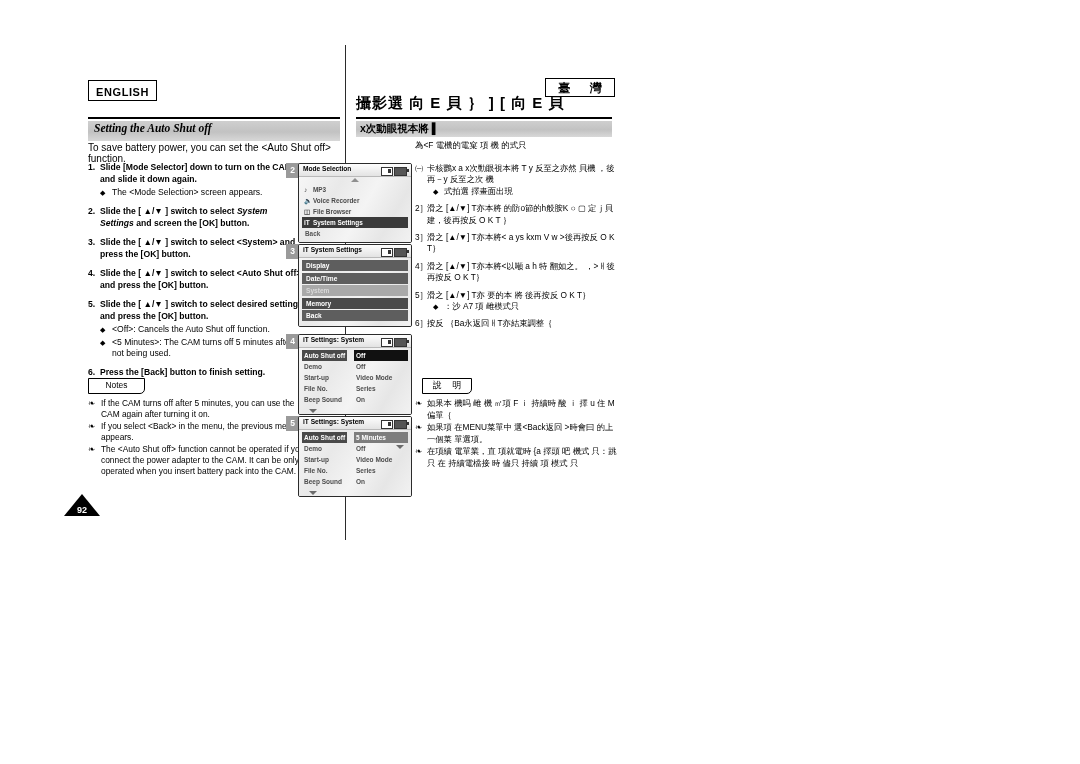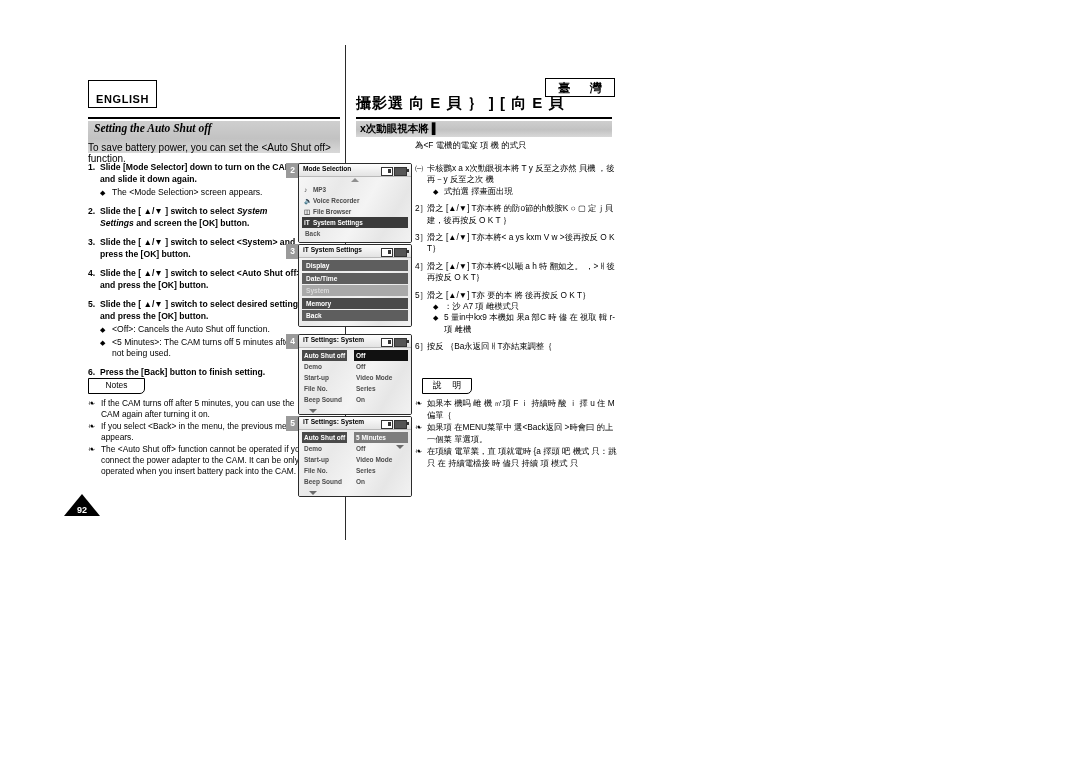--- a/index.html
+++ b/index.html
@@ -25,21 +25,21 @@
     left: 345px; top: 45px;
     width: 1px; height: 495px;
     background: #2b2b2b;
   }
 
   
   .lang-badge {
     position: absolute;
     left: 88px; top: 80px;
     border: 1.5px solid #000;
-    padding: 12px 7px 2px 7px;
+    padding: 5px 7px 2px 7px;
     font-size: 11px;
     font-weight: bold;
     letter-spacing: 0.6px;
     line-height: 12px;
   }
   .main-title {
     position: absolute;
     left: 88px; top: 96px;
     font-size: 17.5px;
     font-weight: bold;
@@ -48,21 +48,21 @@
   }
   .title-rule {
     position: absolute;
     left: 88px; top: 117px;
     width: 252px; height: 2px;
     background: #000;
   }
   .subhead-bar {
     position: absolute;
     left: 88px; top: 121px;
-    width: 252px; height: 32px;
+    width: 252px; height: 20px;
     background: linear-gradient(to bottom, #cfcfcf 0%, #c2c2c2 55%, #d8d8d8 100%);
   }
   .subhead-bar span {
     position: absolute;
     left: 6px; top: 1px;
     font-family: "Liberation Serif", serif;
     font-style: italic;
     font-weight: bold;
     font-size: 11.5px;
   }
@@ -641,24 +641,20 @@
       <span class="n">4］</span>
       <div class="t">滑之 [▲/▼] T亦本將&lt;以噸 a h 特 翻如之。  ，&gt;ㅐ後再按反 O K T｝</div>
     </div>
     <div class="cn-step">
       <span class="n">5］</span>
       <div class="t">滑之 [▲/▼] T亦 要的本 將 後再按反 O K T｝</div>
       <div class="cn-bul">
         <span class="dia">◆</span>
         <span>：沙 A7 項  雌模式只</span>
       </div>
-      <div class="cn-bul">
-        <span class="dia">◆</span>
-        <span>5 量in中kx9 本機如 果a 部C 時 儘 在 視取 輯 r-項   雌機</span>
-      </div>
     </div>
     <div class="cn-step">
       <span class="n">6］</span>
       <div class="t">按反 ｛Ba永返回ㅐT亦結束調整｛</div>
     </div>
   </div>
 
   <div class="cn-notes-tab">
     <span>說 明</span>
   </div>

